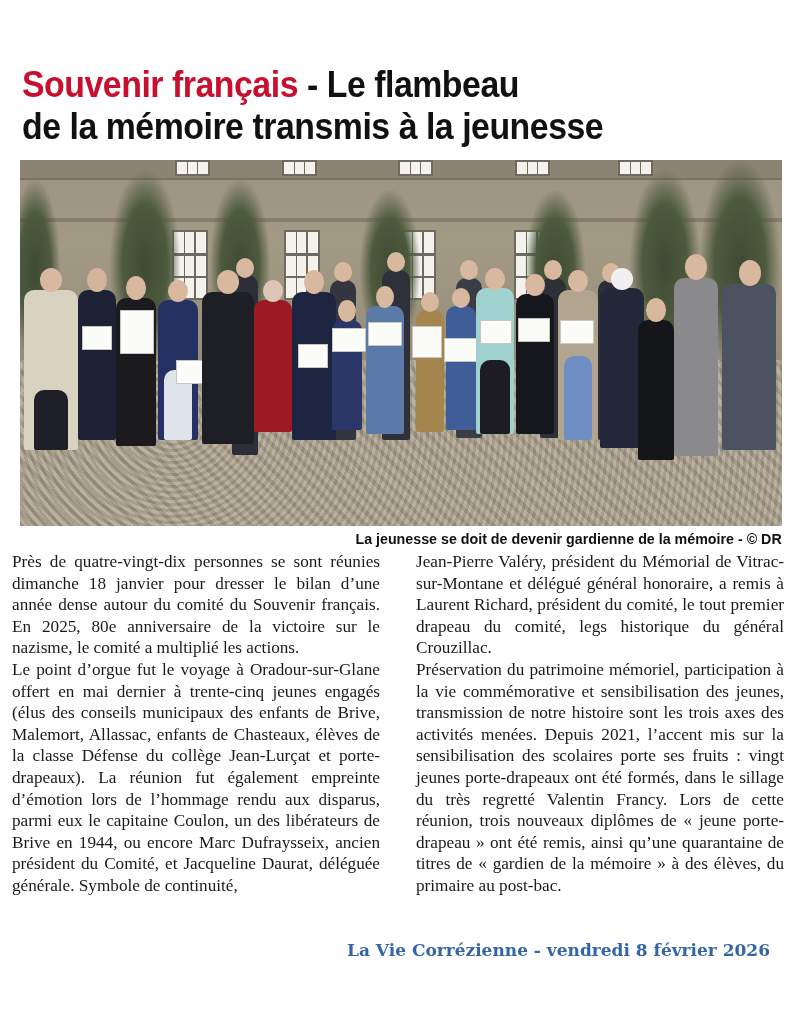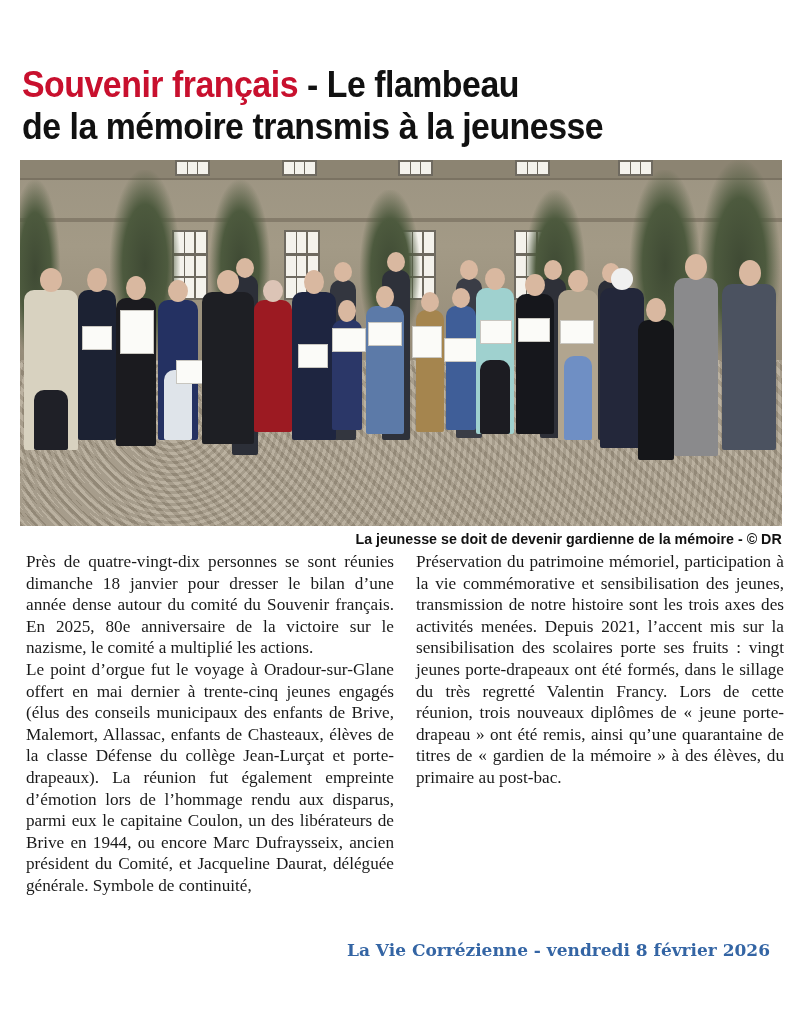--- a/index.html
+++ b/index.html
@@ -17,21 +17,21 @@
   .ground{position:absolute;left:0;top:200px;width:100%;height:166px;
           background:repeating-radial-gradient(circle at 20% 30%,#b8ae9c 0 3px,#9b917f 3px 6px),#a89e8c;opacity:0.95;}
   .ground2{position:absolute;left:0;top:200px;width:100%;height:166px;
           background:repeating-linear-gradient(45deg,rgba(120,110,95,0.25) 0 4px,rgba(200,192,178,0.25) 4px 9px);}
   .person{position:absolute;border-radius:10px 10px 2px 2px;}
   .head{position:absolute;border-radius:50%;background:#d9b8a0;}
   .cert{position:absolute;background:#fbfbf8;border:1px solid #c8c6c0;}
   .caption{position:absolute;right:24px;top:530px;font-family:"Liberation Sans",sans-serif;font-weight:bold;font-size:15px;color:#111;transform:scaleX(0.95);transform-origin:right top;white-space:nowrap;}
   .col{position:absolute;top:551px;width:368px;font-size:17.2px;line-height:21.6px;text-align:justify;hyphens:manual;}
   .col p{margin:0;}
-  .col1{left:26px;}
+  .col1{left:12px;}
   .col2{left:416px;}
   .footer{position:absolute;right:36px;top:940px;font-family:"DejaVu Serif",serif;font-weight:bold;font-size:17px;color:#3465a4;white-space:nowrap;}
 </style>
 </head>
 <body>
 
 <h1 class="headline">
   <span class="red">Souvenir français</span><span> - </span><span>Le flambeau</span><br>
   <span>de la mémoire transmis à la jeunesse</span>
 </h1>
@@ -144,16 +144,17 @@
 </div>
 
 <div class="caption">La jeunesse se doit de devenir gardienne de la mémoire - © DR</div>
 
 <div class="col col1">
   <p>Près de quatre-vingt-dix personnes se sont réunies dimanche 18 janvier pour dresser le bilan d’une année dense autour du comité du Souvenir français. En 2025, 80e anniversaire de la victoire sur le nazisme, le comité a multiplié les actions.</p>
   <p>Le point d’orgue fut le voyage à Oradour-sur-Glane offert en mai dernier à trente-cinq jeunes engagés (élus des conseils municipaux des enfants de Brive, Malemort, Allassac, enfants de Chasteaux, élèves de la classe Défense du collège Jean-Lurçat et porte-drapeaux). La réunion fut également empreinte d’émotion lors de l’hommage rendu aux disparus, parmi eux le capitaine Coulon, un des libérateurs de Brive en 1944, ou encore Marc Dufraysseix, ancien président du Comité, et Jacqueline Daurat, déléguée générale. Symbole de continuité,</p>
 </div>
 
 <div class="col col2">
+  <p>Jean-Pierre Valéry, président du Mémorial de Vitrac-sur-Montane et délégué général honoraire, a remis à Laurent Richard, président du comité, le tout premier drapeau du comité, legs historique du général Crouzillac.</p>
   <p>Préservation du patrimoine mémoriel, participation à la vie commémorative et sensibilisation des jeunes, transmission de notre histoire sont les trois axes des activités menées. Depuis 2021, l’accent mis sur la sensibilisation des scolaires porte ses fruits : vingt jeunes porte-drapeaux ont été formés, dans le sillage du très regretté Valentin Francy. Lors de cette réunion, trois nouveaux diplômes de « jeune porte-drapeau » ont été remis, ainsi qu’une quarantaine de titres de « gardien de la mémoire » à des élèves, du primaire au post-bac.</p>
 </div>
 
 <div class="footer">La Vie Corrézienne - vendredi 8 février 2026</div>
 
 </body></html>

